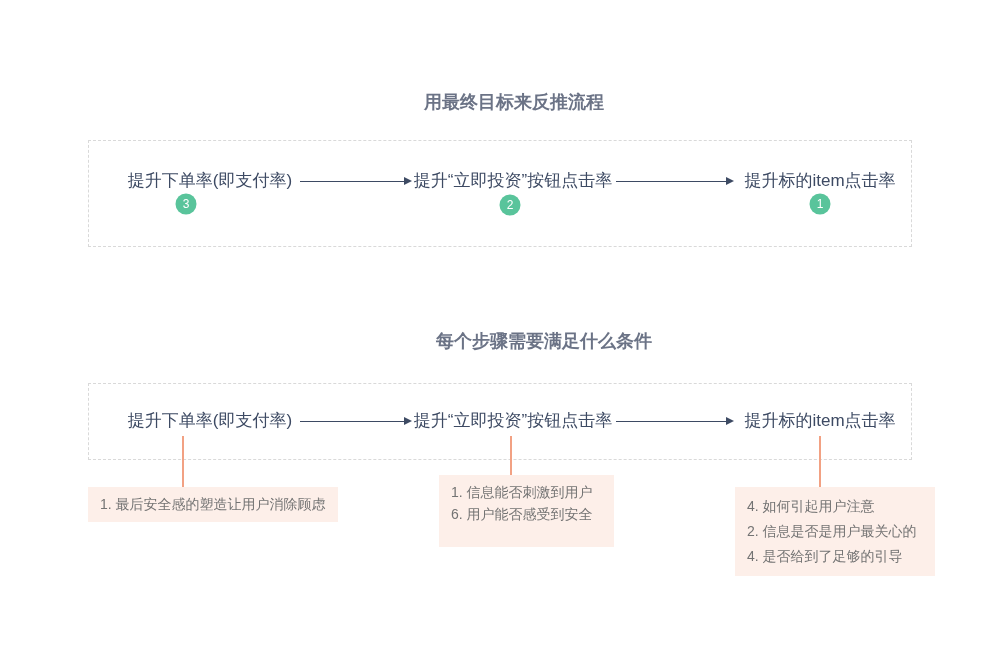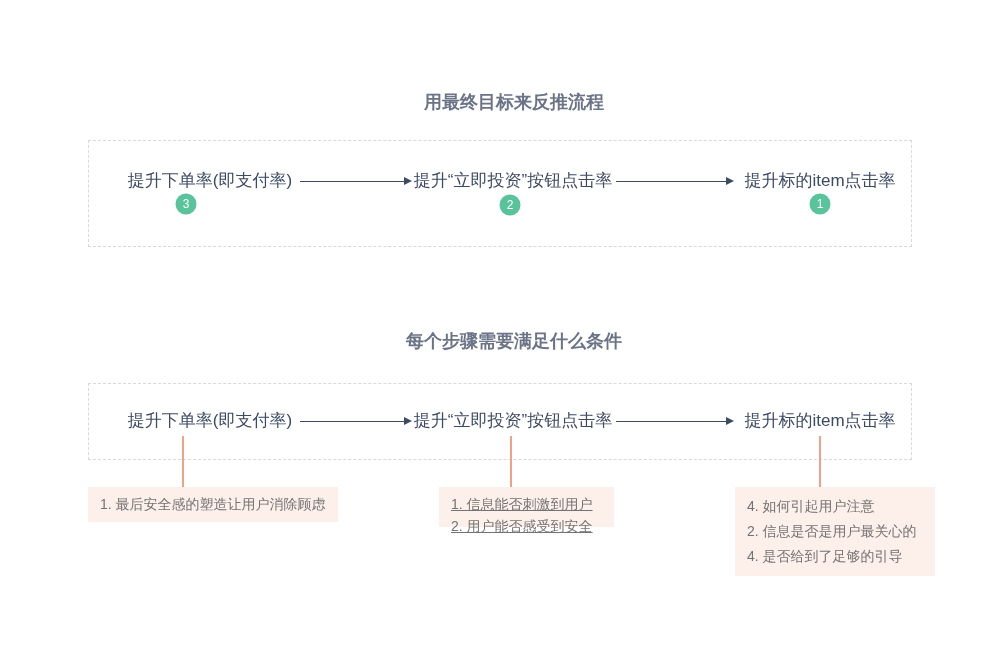--- a/index.html
+++ b/index.html
@@ -94,42 +94,42 @@
   <div class="flow-label" style="left:513px; top:172px;">提升“立即投资”按钮点击率</div>
   <div class="flow-label" style="left:820px; top:172px;">提升标的item点击率</div>
 
   <div class="arrow" style="left:300px; top:181px; width:104px;"></div>
   <div class="arrow" style="left:616px; top:181px; width:110px;"></div>
 
   <div class="badge" style="left:186px; top:204px;">3</div>
   <div class="badge" style="left:510px; top:205px;">2</div>
   <div class="badge" style="left:820px; top:204px;">1</div>
 
-  <div class="section-title" style="left:514px; top:331px;">每个步骤需要满足什么条件</div>
+  <div class="section-title" style="left:544px; top:331px;">每个步骤需要满足什么条件</div>
 
   <div class="dashed-box" style="left:88px; top:383px; width:824px; height:77px;"></div>
 
   <div class="flow-label" style="left:210px; top:412px;">提升下单率(即支付率)</div>
   <div class="flow-label" style="left:513px; top:412px;">提升“立即投资”按钮点击率</div>
   <div class="flow-label" style="left:820px; top:412px;">提升标的item点击率</div>
 
   <div class="arrow" style="left:300px; top:421px; width:104px;"></div>
   <div class="arrow" style="left:616px; top:421px; width:110px;"></div>
 
   <div class="vline" style="left:183px; top:436px; height:51px;"></div>
   <div class="vline" style="left:511px; top:436px; height:51px;"></div>
   <div class="vline" style="left:820px; top:436px; height:51px;"></div>
 
   <div class="note-box pb1" style="left:88px; top:487px; width:250px; height:35px;">
     <div class="note-item">1. 最后安全感的塑造让用户消除顾虑</div>
   </div>
 
-  <div class="note-box pb2" style="left:439px; top:487px; width:175px; height:40px;text-decoration:underline;">
+  <div class="note-box pb2" style="left:439px; top:475px; width:175px; height:72px;">
     <div class="note-item">1. 信息能否刺激到用户</div>
-    <div class="note-item">2. 用户能否感受到安全</div>
+    <div class="note-item">6. 用户能否感受到安全</div>
   </div>
 
   <div class="note-box pb3" style="left:735px; top:487px; width:200px; height:89px;">
     <div class="note-item">4. 如何引起用户注意</div>
     <div class="note-item">2. 信息是否是用户最关心的</div>
     <div class="note-item">4. 是否给到了足够的引导</div>
   </div>
 
 </div>
 

